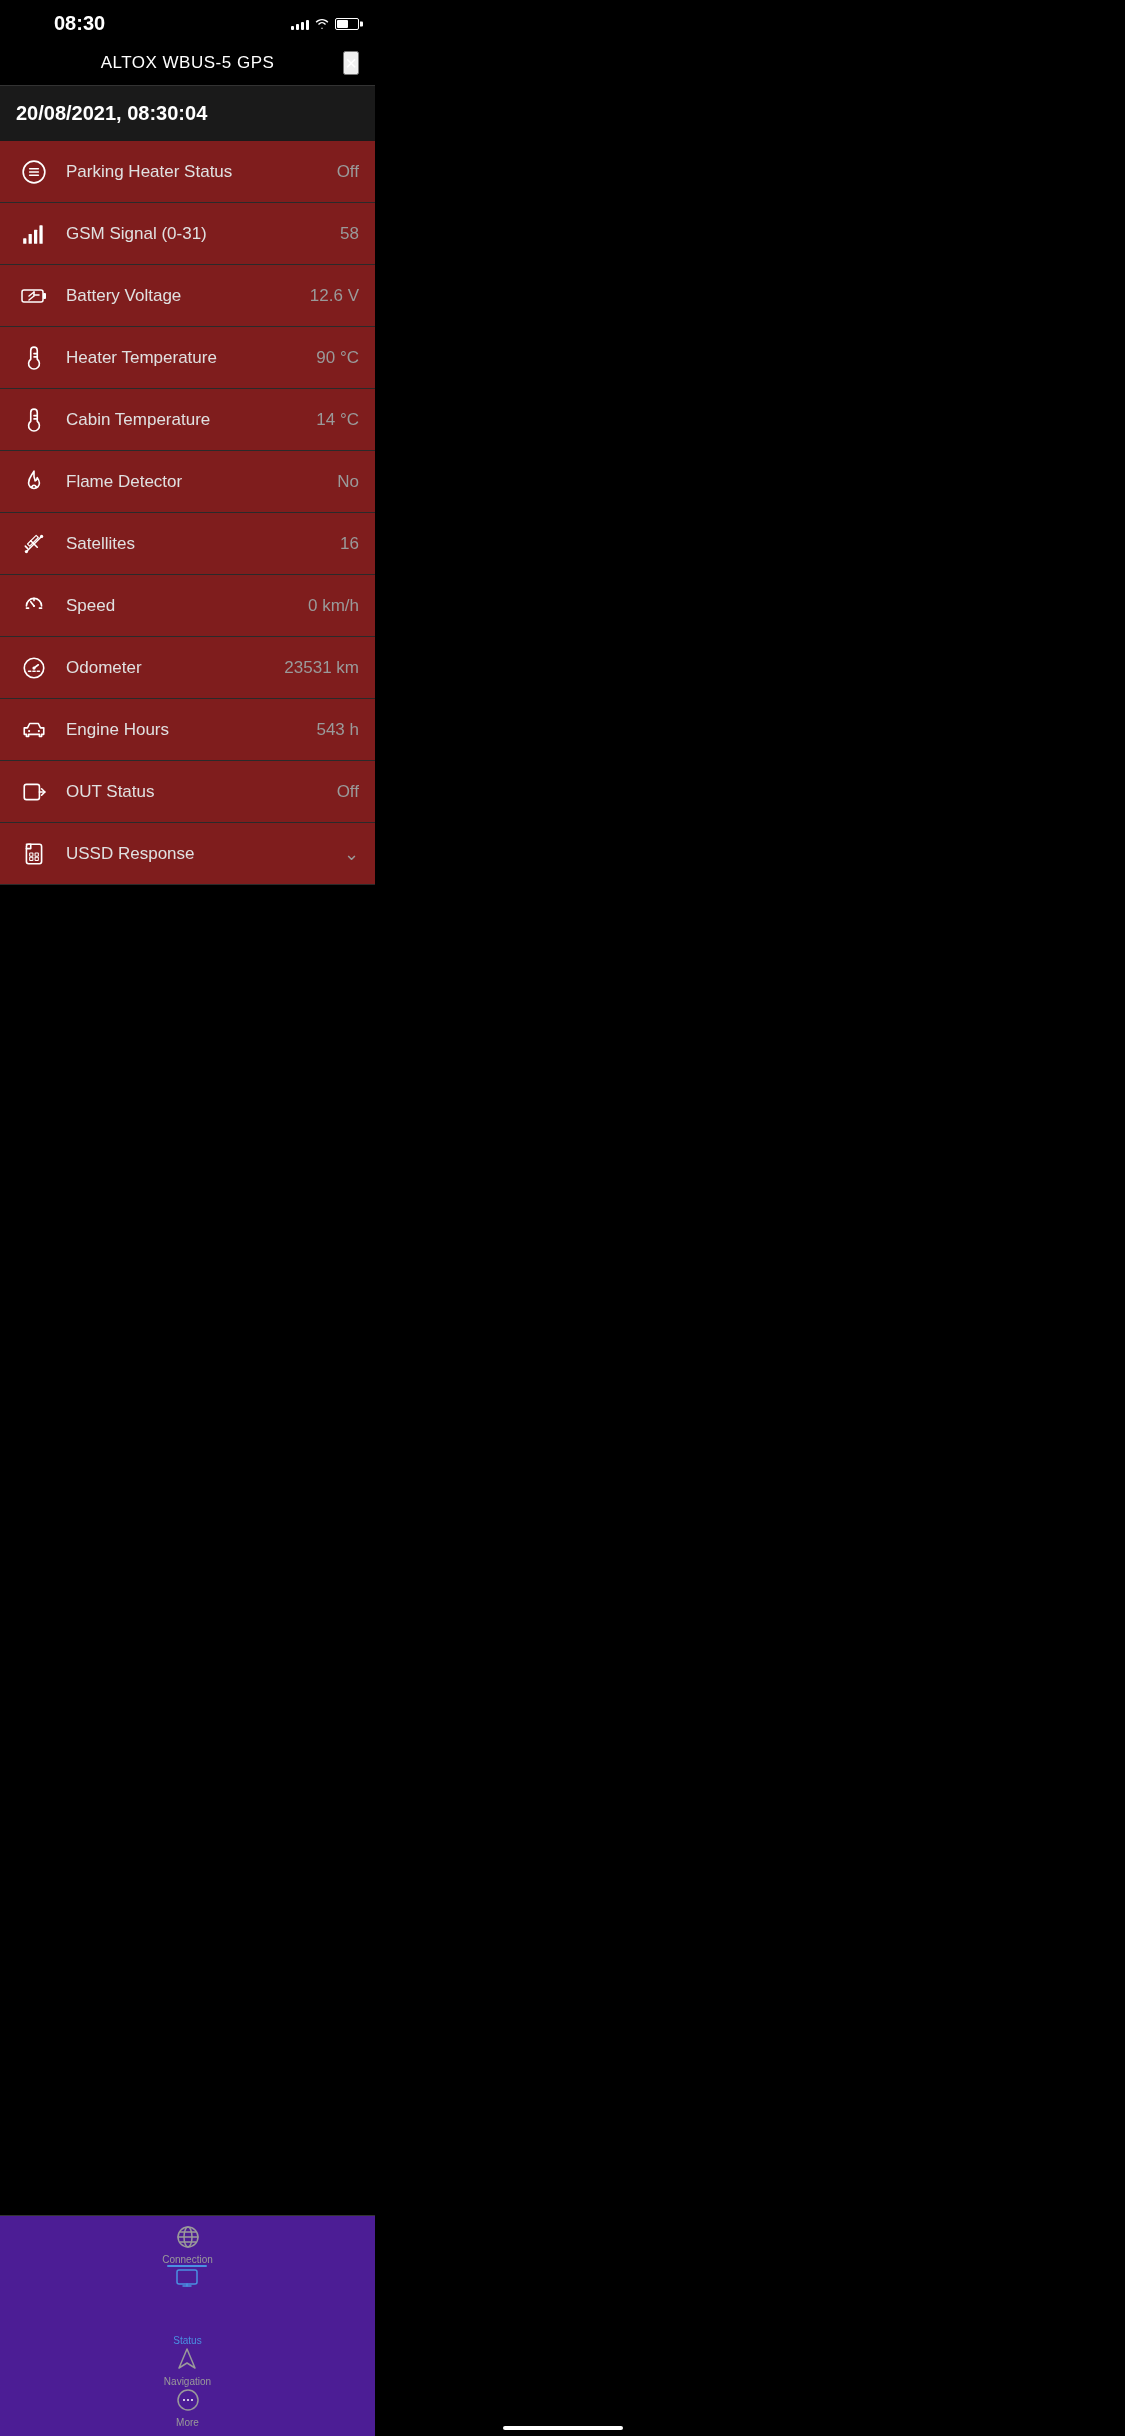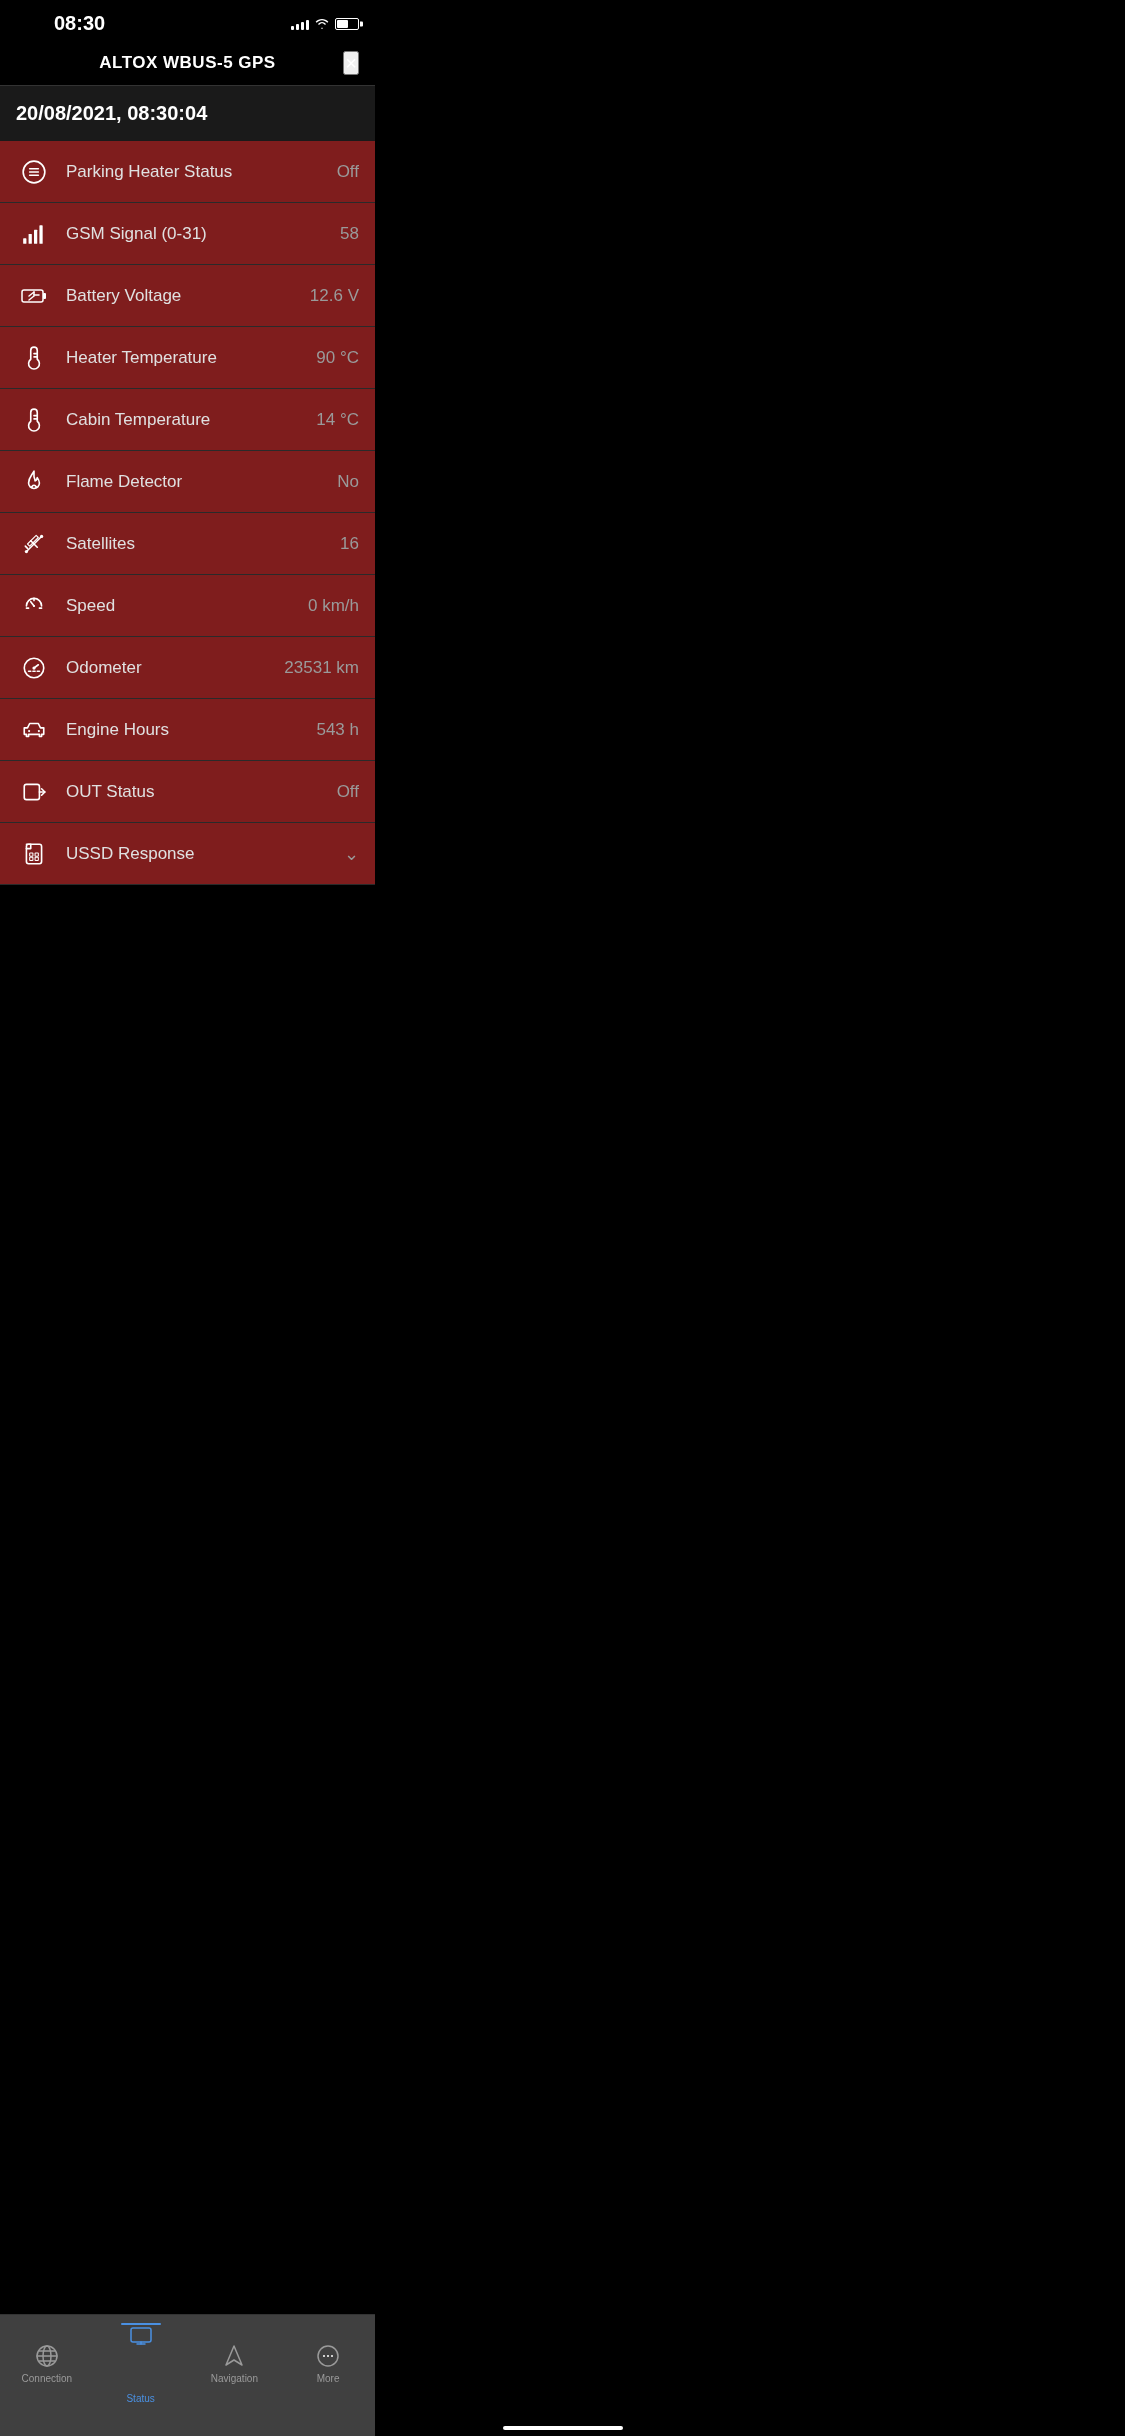--- a/index.html
+++ b/index.html
@@ -77,21 +77,21 @@
       display: flex;
       justify-content: center;
       align-items: center;
       padding: 12px 16px;
       position: relative;
       border-bottom: 1px solid #333;
     }
 
     .header-title {
       font-size: 17px;
-      font-weight: 700;
+      font-weight: 400;
       letter-spacing: 0.5px;
     }
 
     .close-btn {
       position: absolute;
       right: 16px;
       top: 50%;
       transform: translateY(-50%);
       font-size: 20px;
       color: #fff;
@@ -153,26 +153,27 @@
       color: #9a9a9a;
       font-size: 18px;
     }
 
     
     .tab-bar {
       position: fixed;
       bottom: 0;
       left: 0;
       width: 375px;
-      background: #404040;
+      background: #4c1d95;
       border-top: 1px solid #333;
       display: flex;
       align-items: center;
-      padding-bottom: 32px;
+      padding-bottom: 8px;
       padding-top: 8px;
+      flex-direction: column;
     }
 
     .tab-item {
       flex: 1;
       display: flex;
       flex-direction: column;
       align-items: center;
       gap: 4px;
       cursor: pointer;
     }

